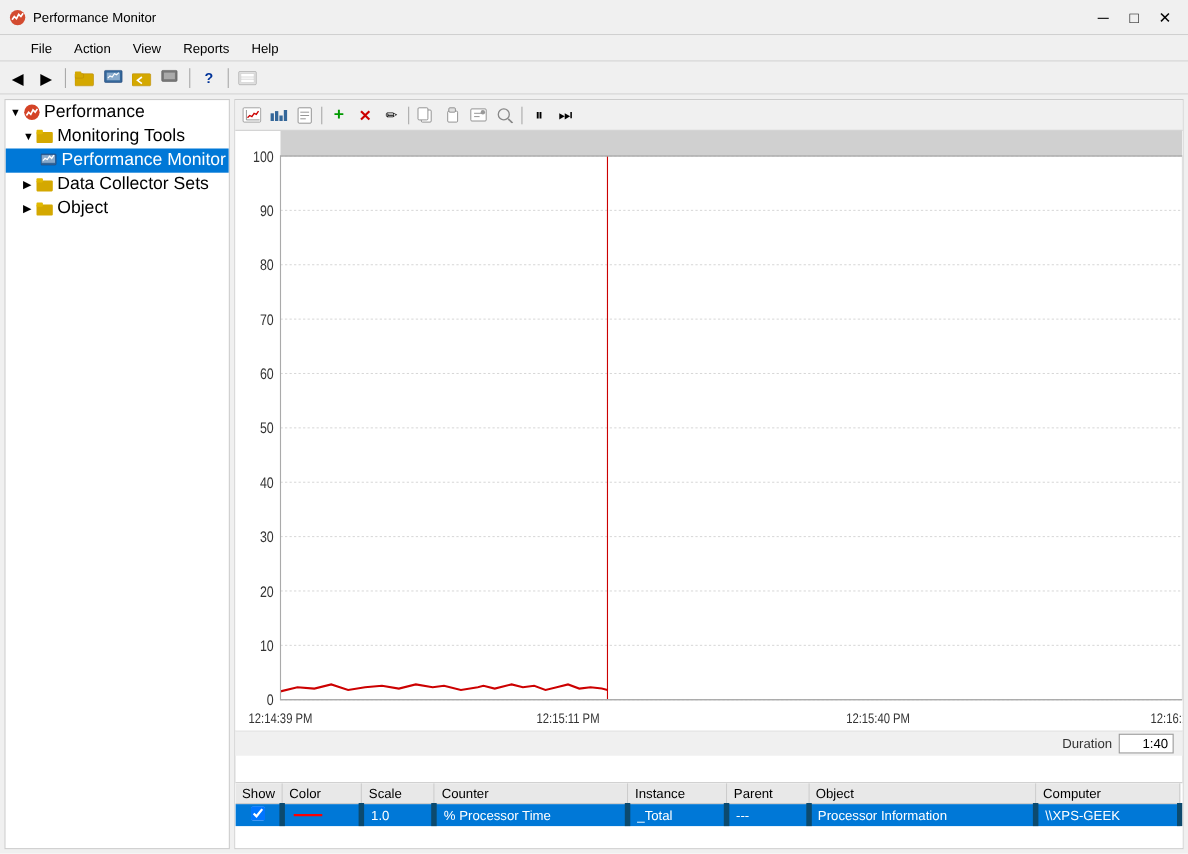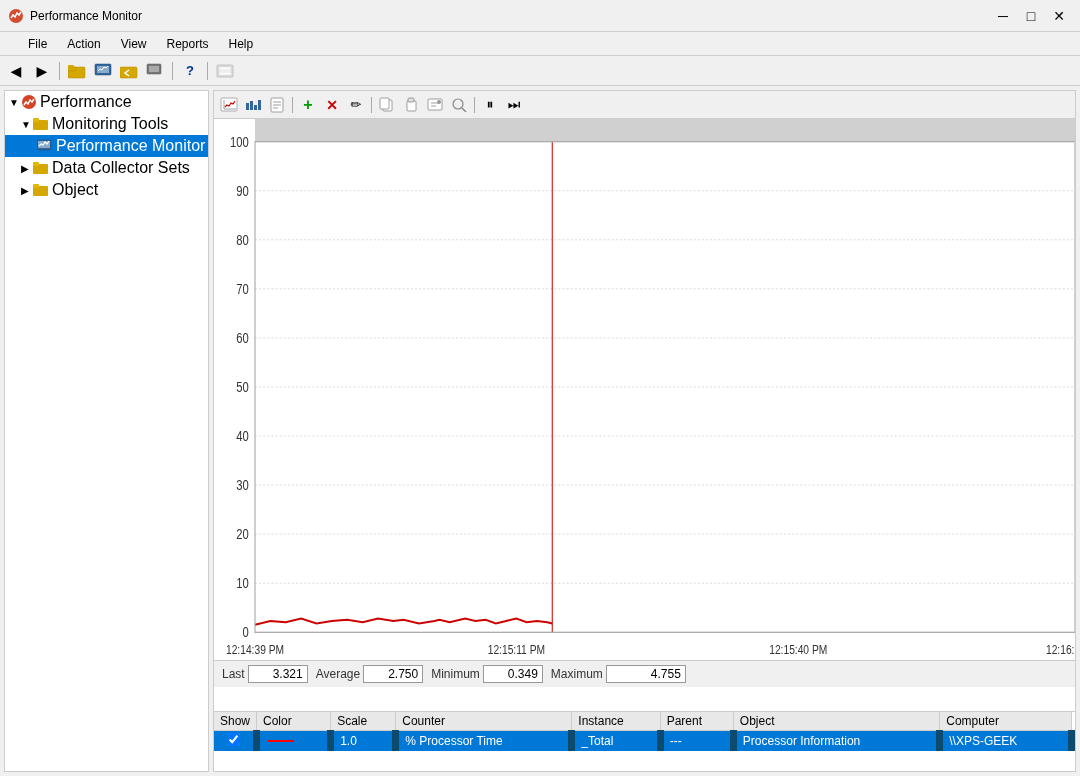--- a/index.html
+++ b/index.html
@@ -187,21 +187,21 @@
     .counter-table th {
       background: #e8e8e8;
       border-right: 1px solid #ccc;
       border-bottom: 1px solid #ccc;
       padding: 2px 6px;
       text-align: left;
       font-weight: normal;
       white-space: nowrap;
     }
     .counter-table td {
-      border-right: 7px solid #0c4a6e;
+      border-right: 5px solid #0c4a6e;
       padding: 2px 6px;
       white-space: nowrap;
     }
     .counter-row-selected td { background: #0078d7; color: white; }
     .checkbox-cell { width: 30px; text-align: center; }
 
     
     svg { display: block; }
   </style>
 </head>
@@ -448,39 +448,25 @@
 
         <text x="40" y="425" text-anchor="middle" font-size="10" fill="#333">12:14:39 PM</text>
         <text x="295" y="425" text-anchor="middle" font-size="10" fill="#333">12:15:11 PM</text>
         <text x="570" y="425" text-anchor="middle" font-size="10" fill="#333">12:15:40 PM</text>
         <text x="840" y="425" text-anchor="middle" font-size="10" fill="#333">12:16:17 PM</text>
 
         <rect x="40" y="18" width="800" height="390" fill="none" stroke="#aaa" stroke-width="1"></rect>
       </svg>
     </div>
 
-    <div class="stats-row">
-      <div class="stat-item">
-        <span class="stat-label">Last</span>
-        <span class="stat-value">3.321</span>
-      </div>
-      <div class="stat-item">
-        <span class="stat-label">Average</span>
-        <span class="stat-value">2.750</span>
-      </div>
-      <div class="stat-item">
-        <span class="stat-label">Minimum</span>
-        <span class="stat-value">0.349</span>
-      </div>
-      <div class="stat-item">
-        <span class="stat-label">Maximum</span>
-        <span class="stat-value stat-value-wide">4.755</span>
-      </div>
-    </div>
-
+
+    <div class="duration-row">
+      <span class="stat-label">Duration</span>
+      <span class="stat-value" style="min-width:50px;">1:40</span>
+    </div>
 
     <div class="counter-table-area">
       <table class="counter-table">
         <thead>
           <tr>
             <th>Show</th>
             <th>Color</th>
             <th>Scale</th>
             <th>Counter</th>
             <th>Instance</th>

